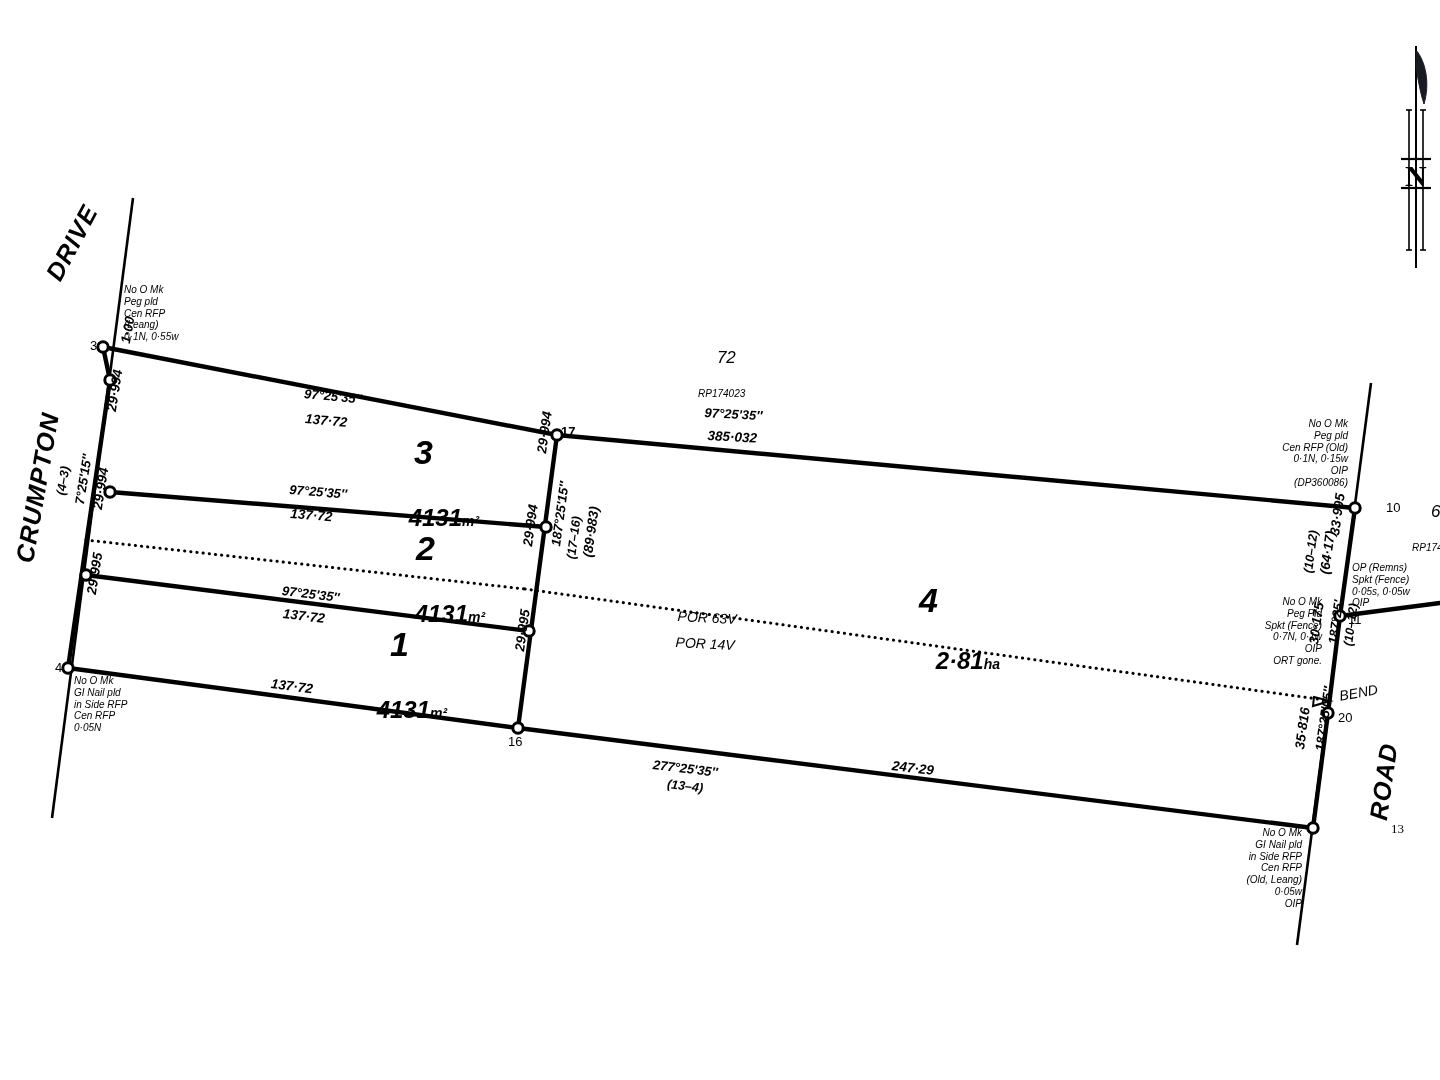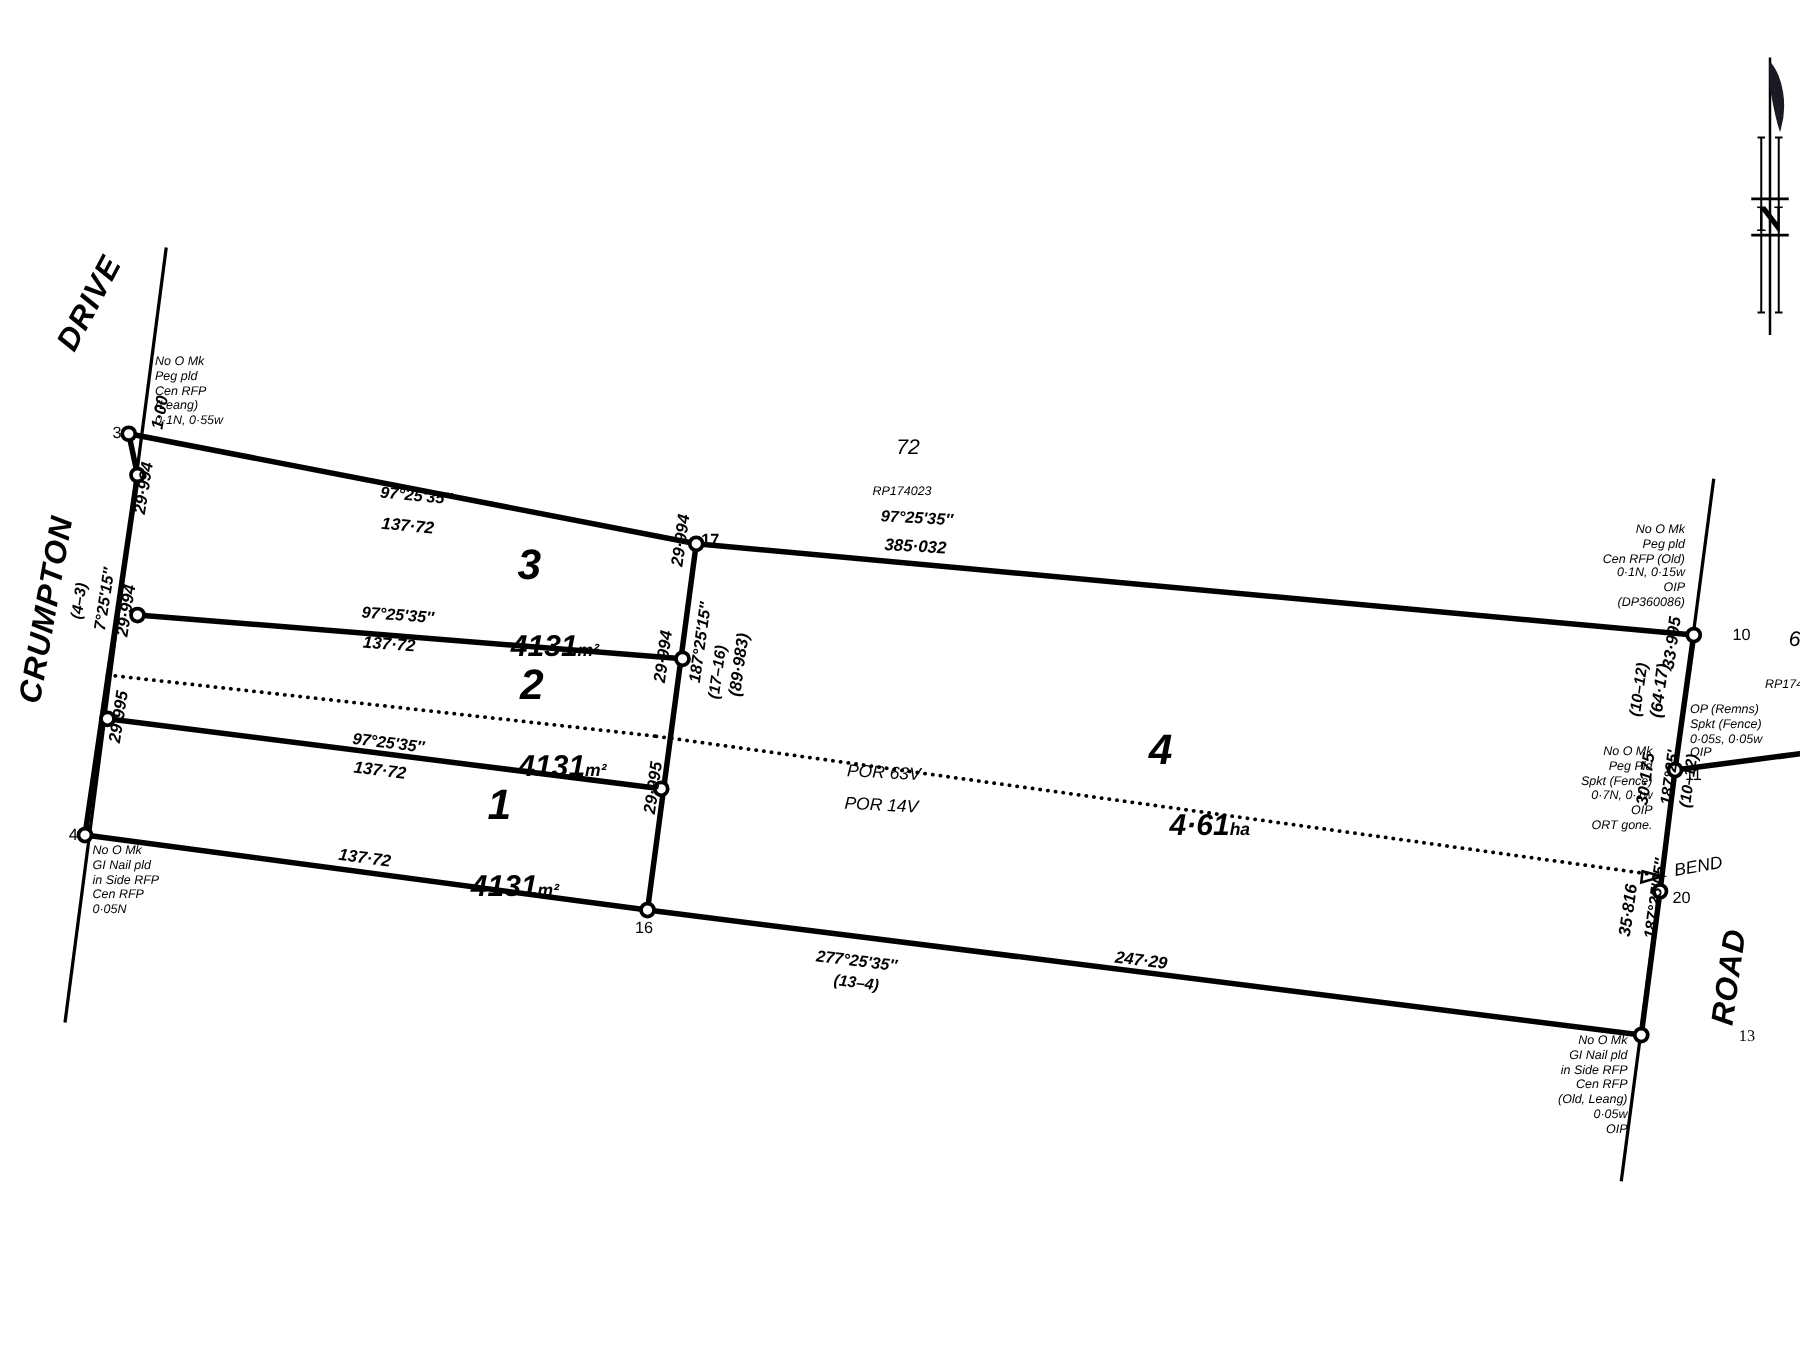--- a/index.html
+++ b/index.html
@@ -169,21 +169,21 @@
     <span>4131</span><small>m²</small>
   </div>
 
   <div class="lbl lotno" style="left:390px;top:624px;">1</div>
   <div class="lbl area" style="left:350px;top:668px;">
     <span>4131</span><small>m²</small>
   </div>
 
   <div class="lbl lotno" style="left:919px;top:580px;">4</div>
   <div class="lbl area" style="left:909px;top:619px;">
-    <span>4·61</span><small>ha</small>
+    <span>2·81</span><small>ha</small>
   </div>
 
   <div class="lbl parcel" style="left:698px;top:328px;width:110px;">
     <span>72</span>
     <span class="sub">RP174023</span>
   </div>
 
 
   <div class="lbl parcel" style="left:1412px;top:482px;width:80px;text-align:left;">
     <span>65</span>

